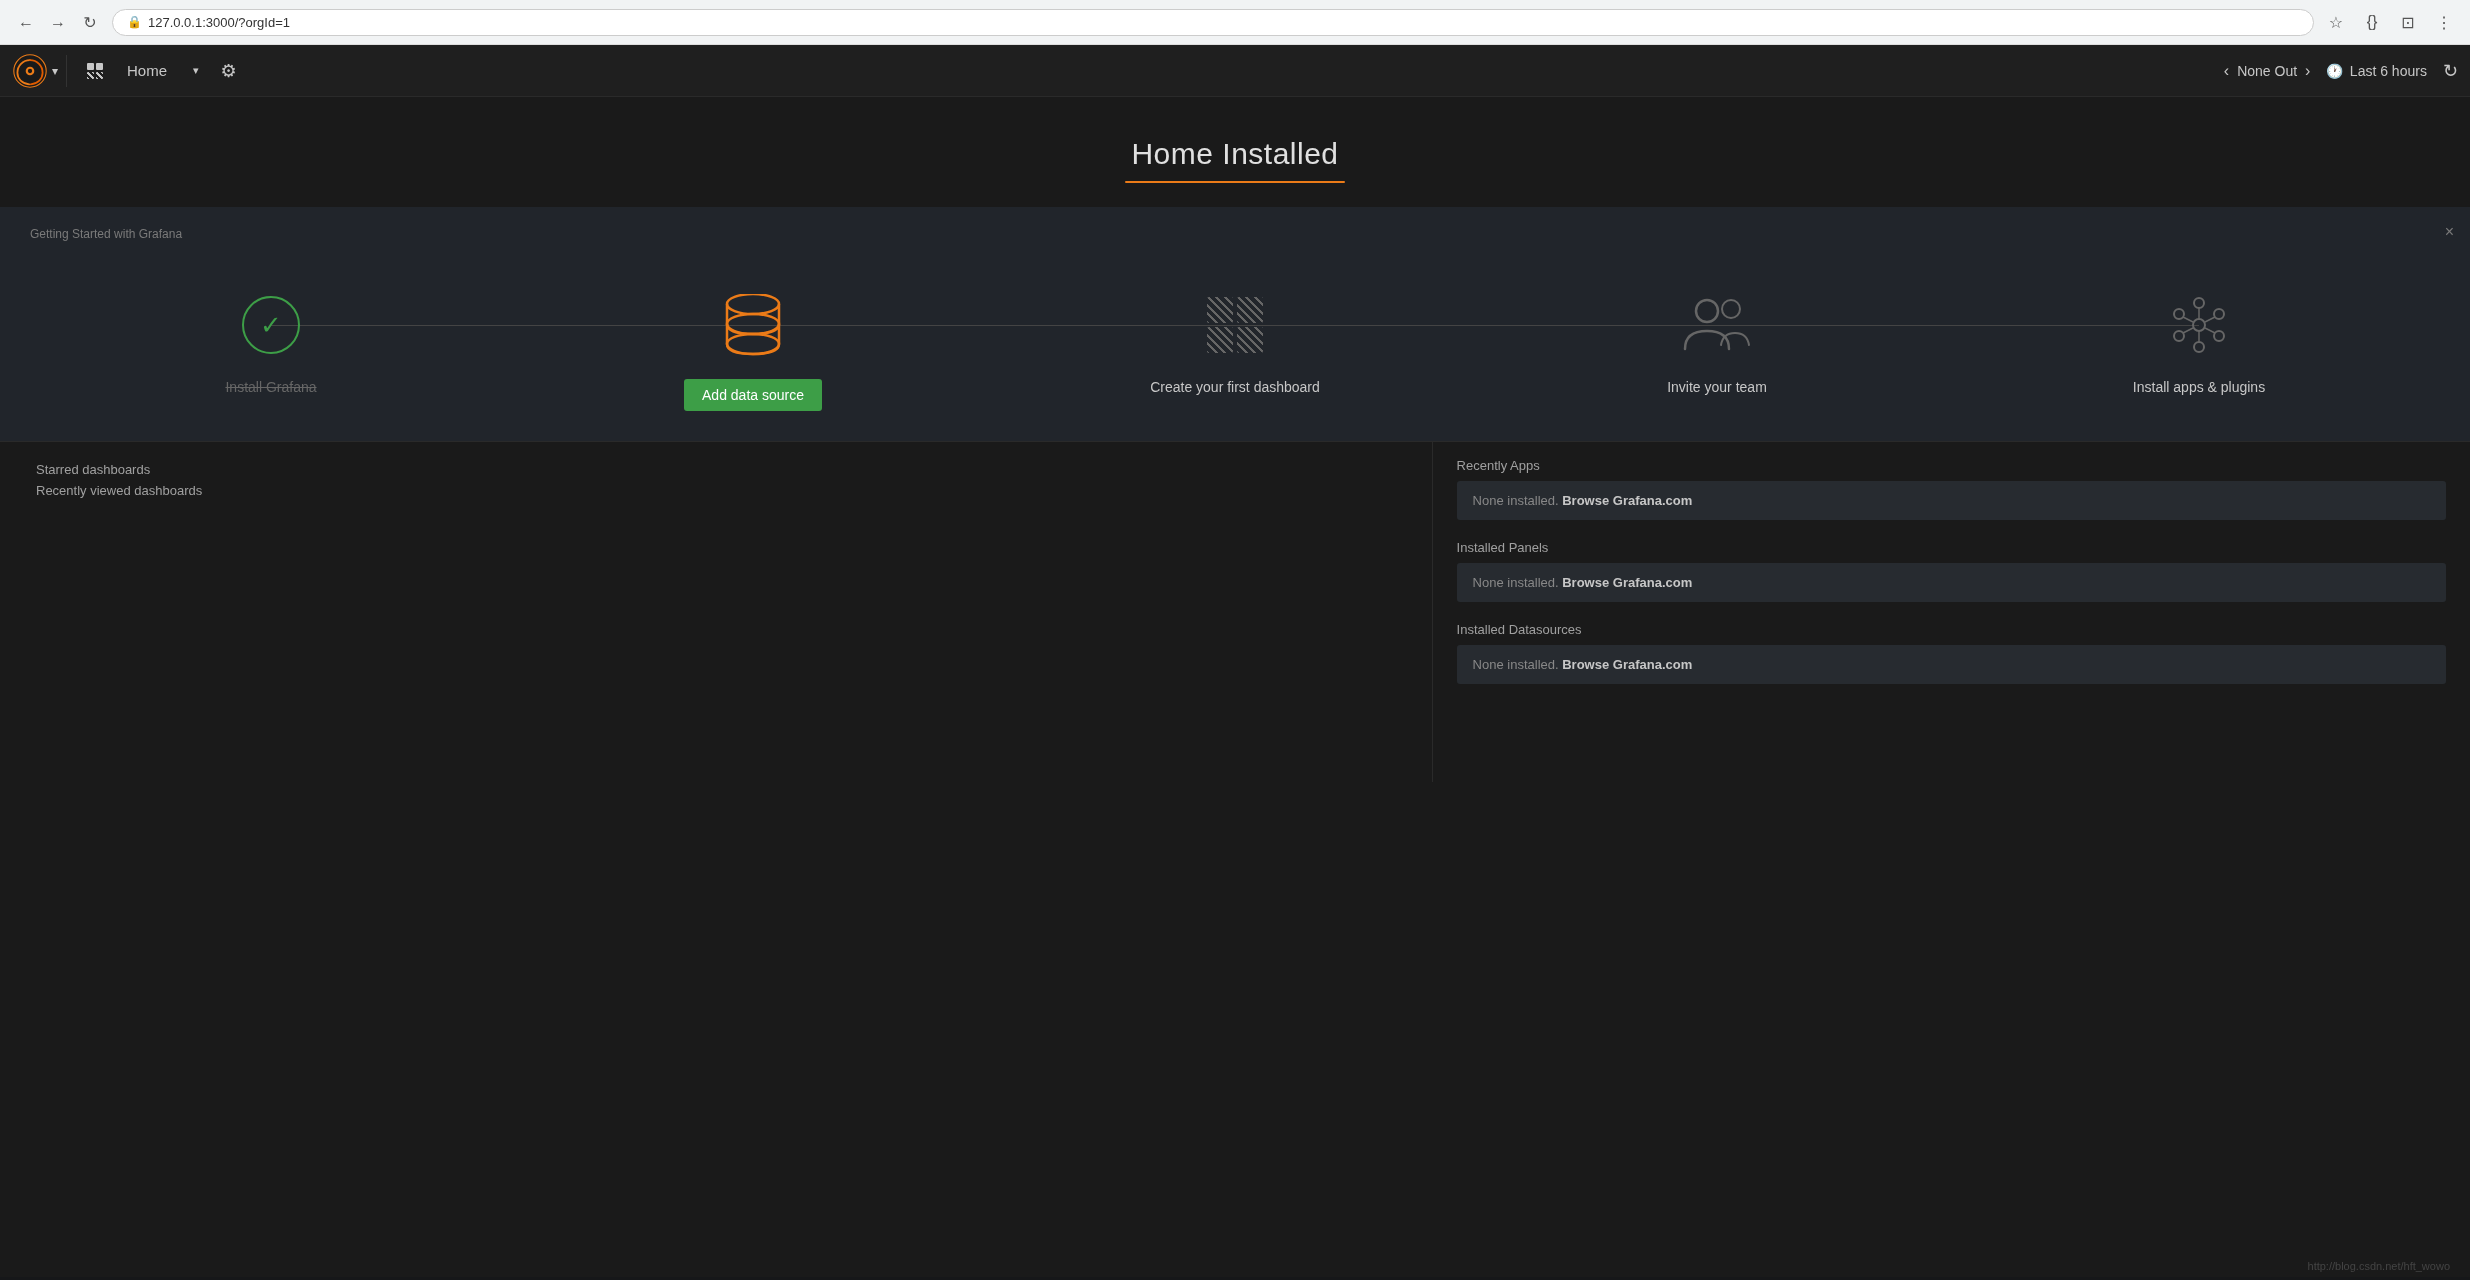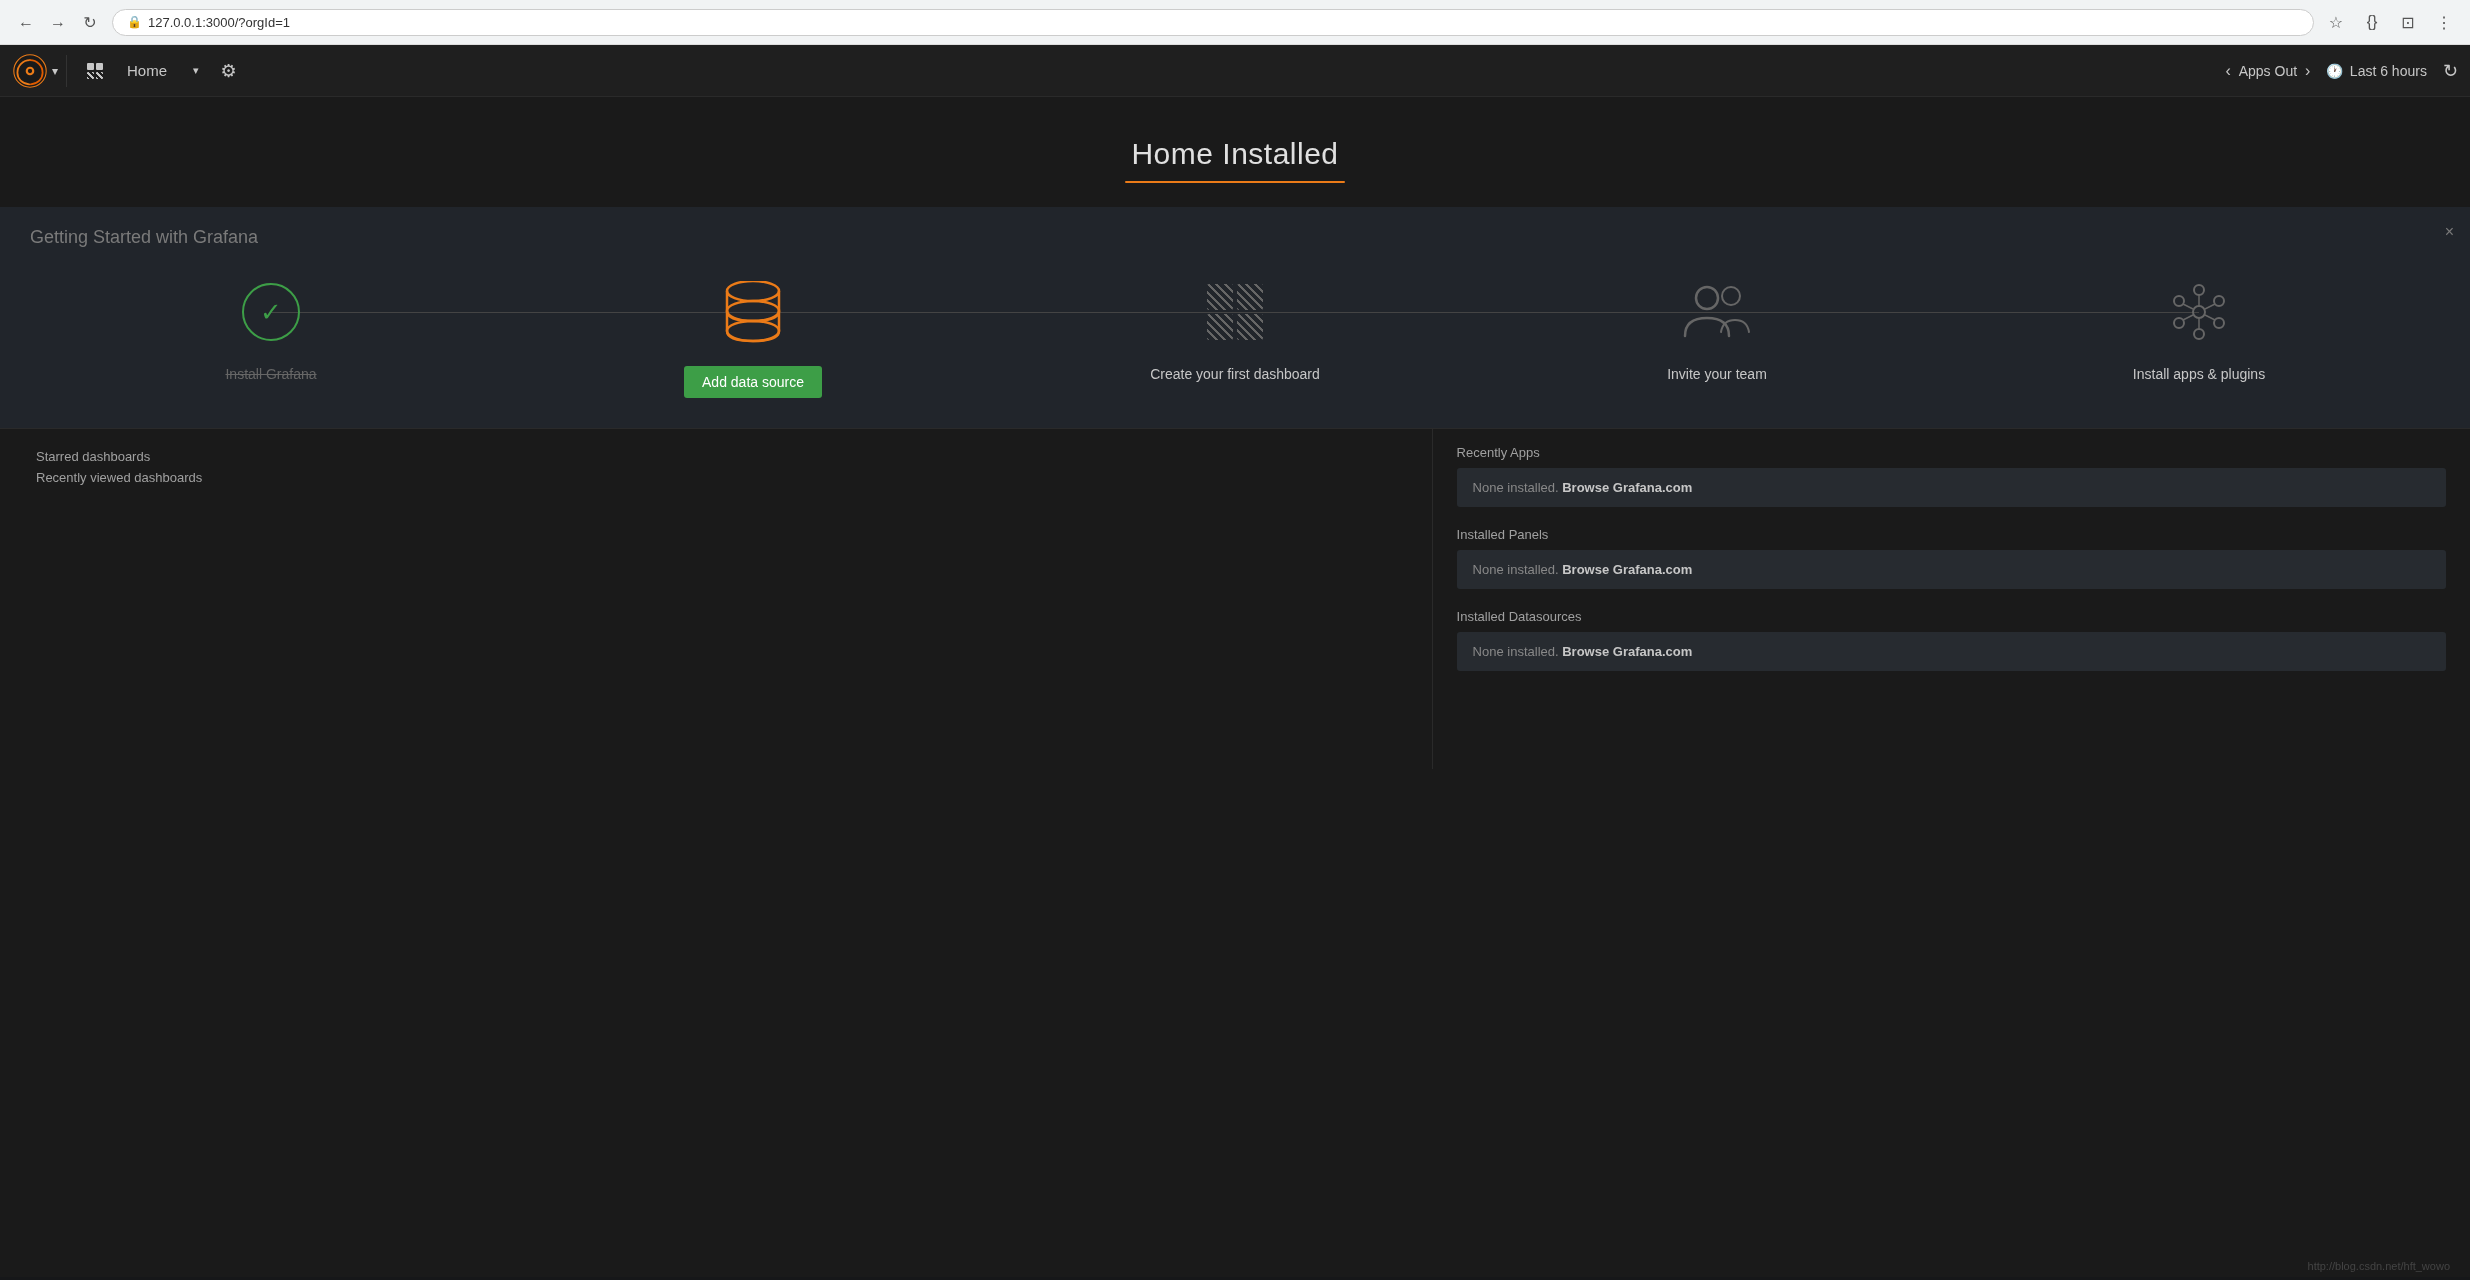--- a/index.html
+++ b/index.html
@@ -196,23 +196,23 @@
 
     
     .getting-started-panel {
       background: #21252b;
       margin: 0;
       padding: 20px 30px 30px;
       border-bottom: 1px solid #2a2a2a;
       position: relative;
     }
     .panel-title {
-      font-size: 18px;
+      font-size: 12px;
       color: #7a7a7a;
-      margin-bottom: 26px;
+      margin-bottom: 46px;
     }
     .panel-close-btn {
       position: absolute;
       top: 16px;
       right: 16px;
       color: #7a7a7a;
       cursor: pointer;
       font-size: 16px;
       background: none;
       border: none;
@@ -409,21 +409,21 @@
     <span style="font-size:11px;margin-left:2px;">▾</span>
   </div>
 
   <div class="nav-gear-btn">
     <span>⚙</span>
   </div>
 
   <div class="nav-right">
     <div class="nav-zoom-area">
       <span class="nav-arrow-btn">‹</span>
-      <span>Apps Out</span>
+      <span>None Out</span>
       <span class="nav-arrow-btn">›</span>
     </div>
     <div class="nav-time-btn">
       <span>🕐</span>
       <span>Last 6 hours</span>
     </div>
     <span class="nav-refresh-btn">↻</span>
   </div>
 </div>
 

